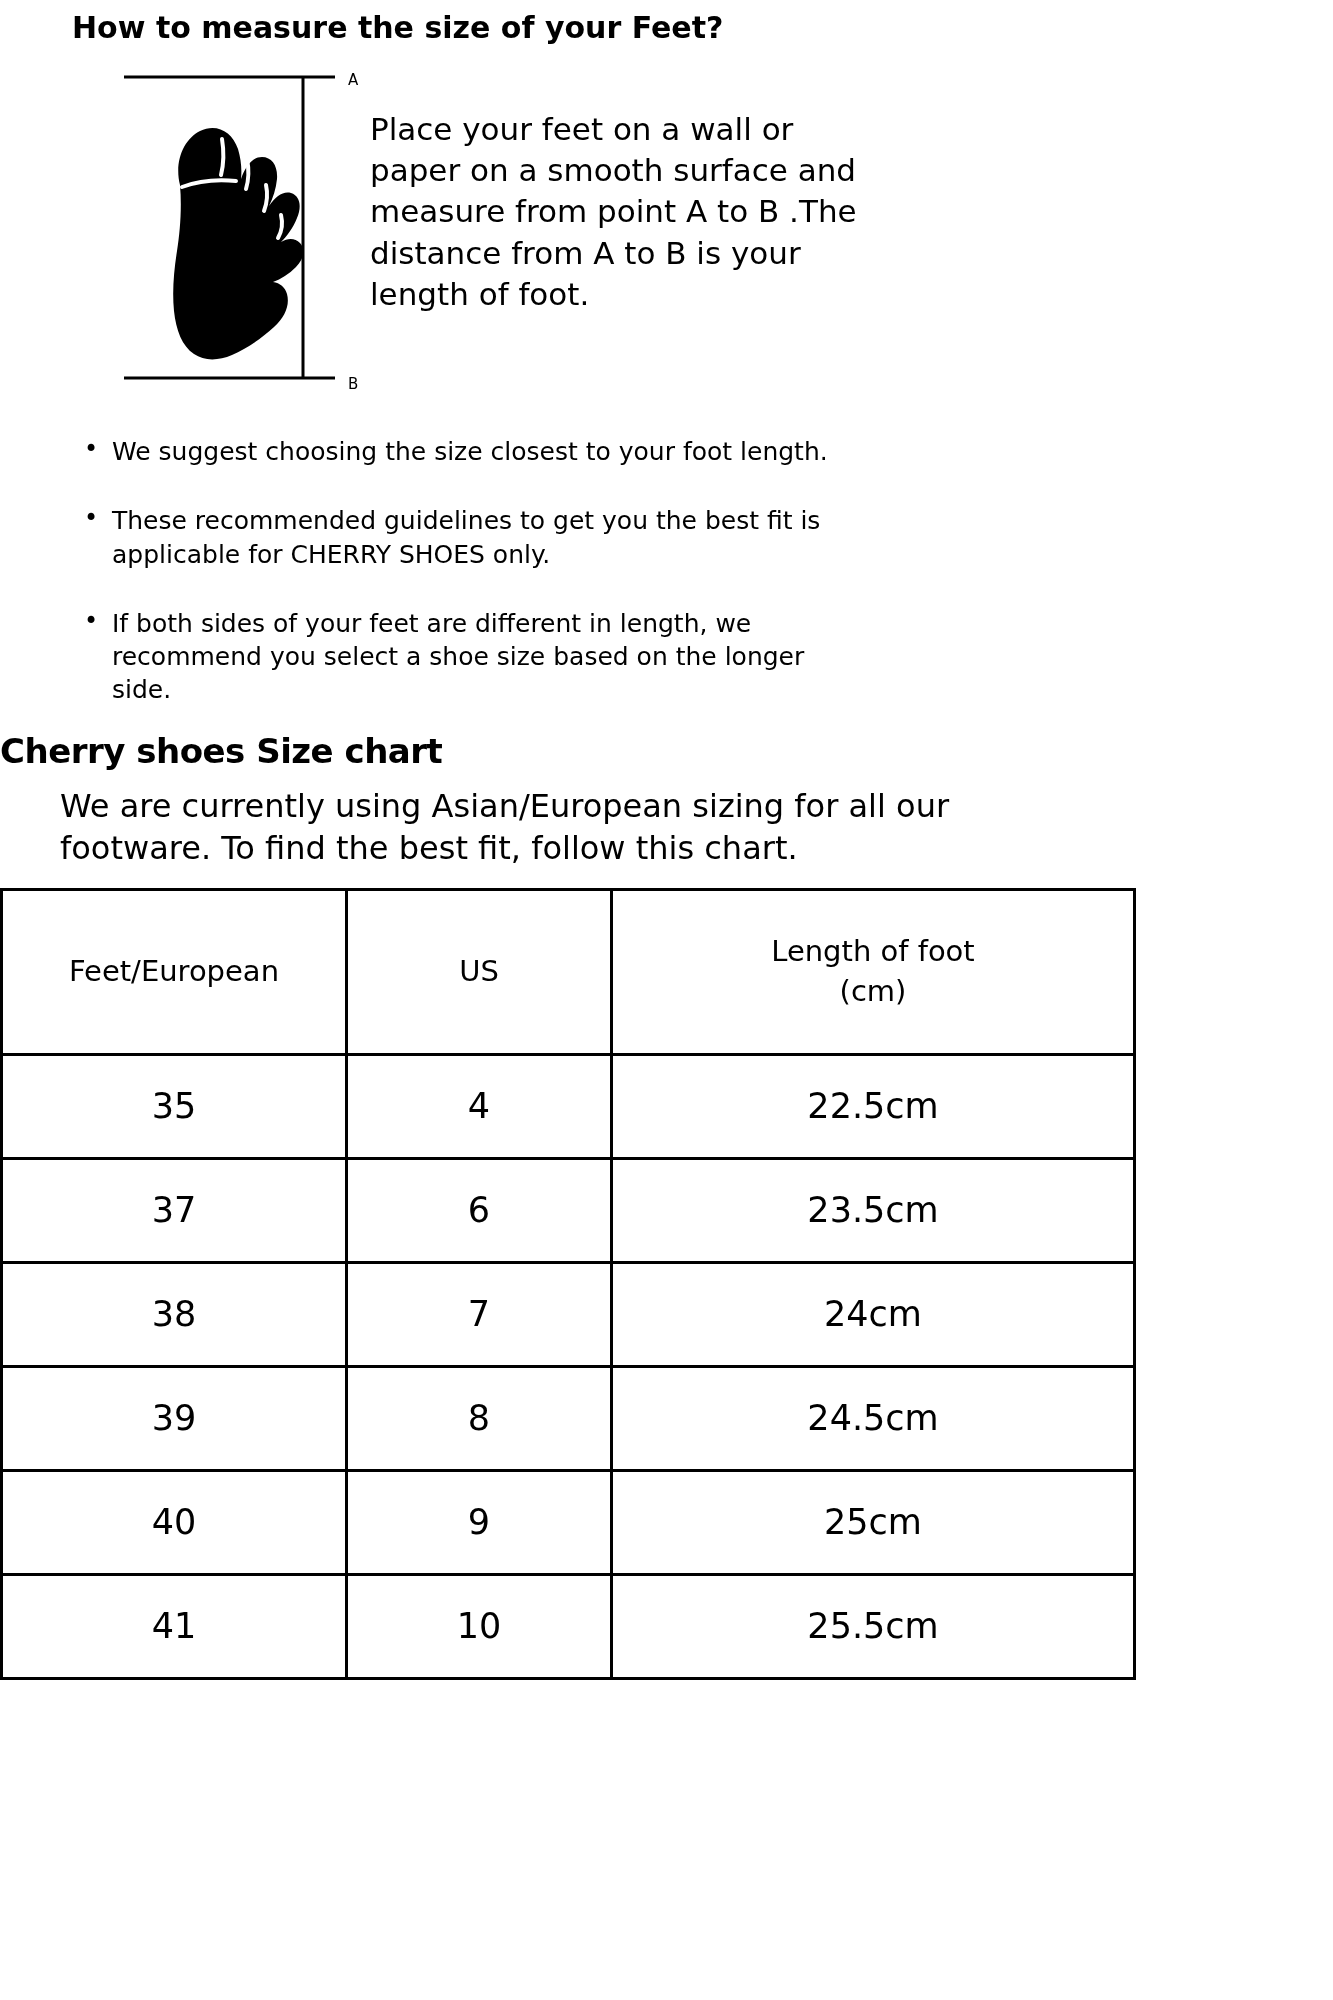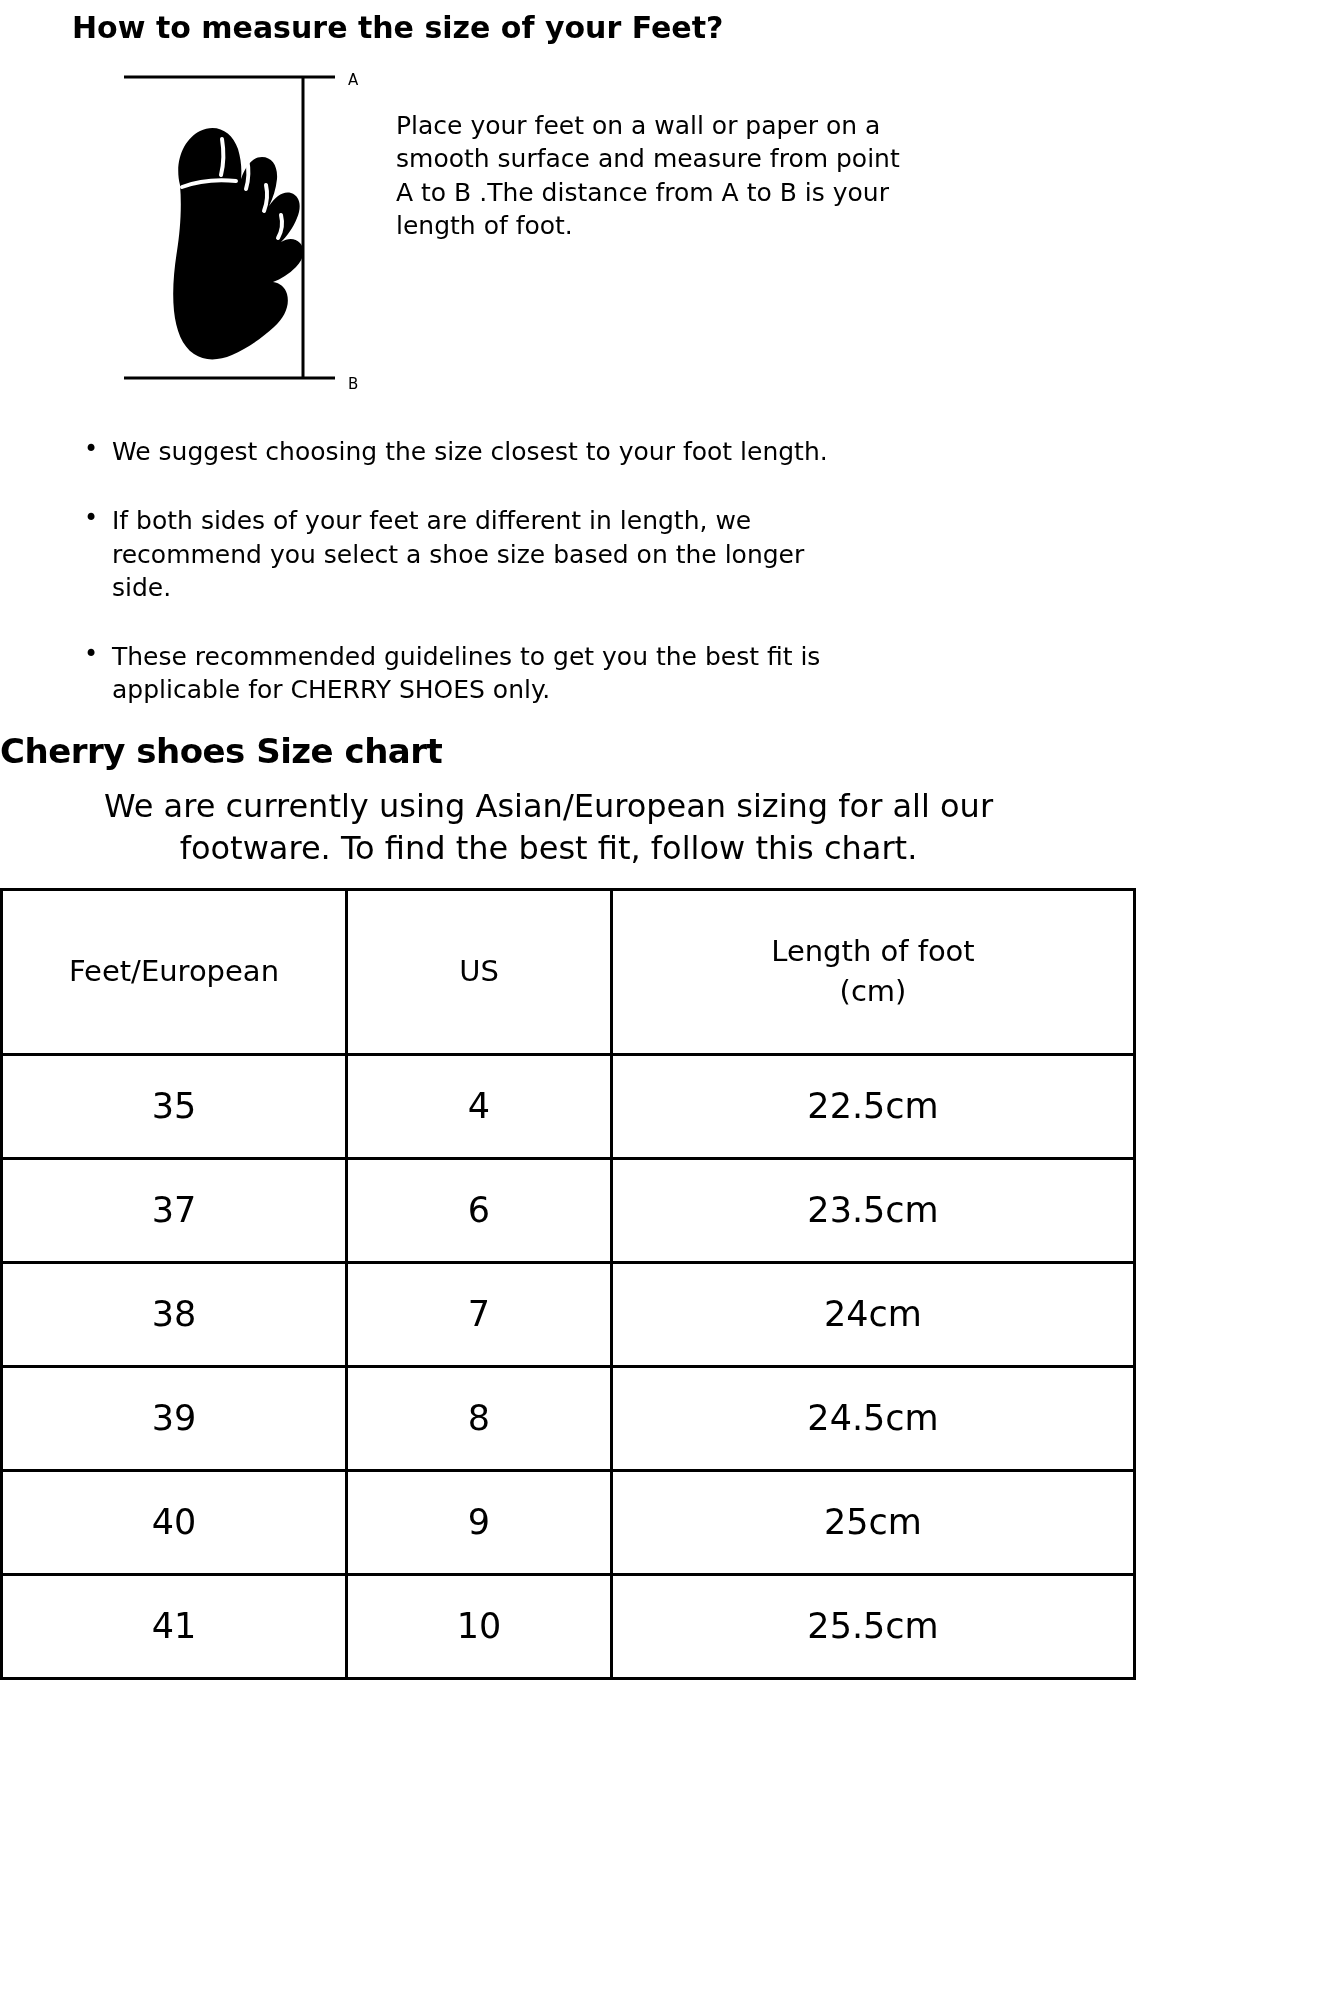--- a/index.html
+++ b/index.html
@@ -47,23 +47,22 @@
   .label-a, .label-b {
     position: absolute;
     font-size: 15px;
     font-family: "DejaVu Sans", sans-serif;
     color: #000;
   }
   .label-a { left: 228px; top: 6px; }
   .label-b { left: 228px; top: 310px; }
 
   .measure-text {
-    font-size: 25px;
+    font-size: 31px;
     line-height: 1.33;
-    margin-left: 26px;
     margin-top: 44px;
     max-width: 520px;
     font-family: "DejaVu Sans", sans-serif;
   }
 
   
   ul.notes {
     list-style: none;
     margin: 30px 0 0 0;
     padding: 0 4px 0 80px;
@@ -87,21 +86,20 @@
 
   
   .chart-title {
     font-size: 34px;
     font-weight: bold;
     margin: -12px 0 0 0;
     letter-spacing: -0.5px;
     font-family: "DejaVu Sans", sans-serif;
   }
   .chart-sub {
-    text-align: center;
     font-size: 32px;
     line-height: 1.33;
     margin: 14px 60px 0 60px;
     font-family: "DejaVu Sans", sans-serif;
   }
 
   
   table.size-table {
     border-collapse: collapse;
     margin: 18px auto 0 auto;
@@ -175,22 +173,22 @@
       </svg>
       <span class="label-a">A</span>
       <span class="label-b">B</span>
     </div>
 
     <p class="measure-text">Place your feet on a wall or paper on a smooth surface and measure from point A to B .The distance from A to B is your length of foot.</p>
   </div>
 
   <ul class="notes">
     <li>We suggest choosing the size closest to your foot length.</li>
+    <li>These recommended guidelines to get you the best fit is applicable for CHERRY SHOES only.</li>
     <li>If both sides of your feet are different in length, we recommend you select a shoe size based on the longer side.</li>
-    <li>These recommended guidelines to get you the best fit is applicable for CHERRY SHOES only.</li>
   </ul>
 
   <h2 class="chart-title">Cherry shoes Size chart</h2>
 
   <p class="chart-sub">We are currently using Asian/European sizing for all our footware. To find the best fit, follow this chart.</p>
 
   <table class="size-table">
     <colgroup>
       <col class="c1">
         <col class="c2">

